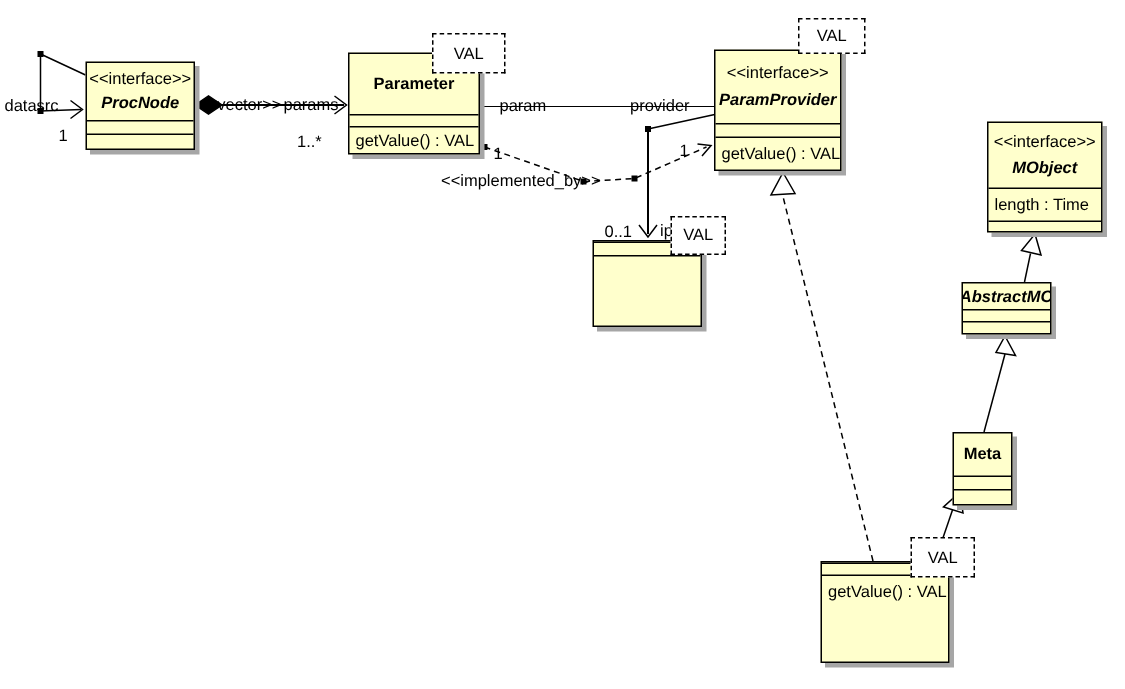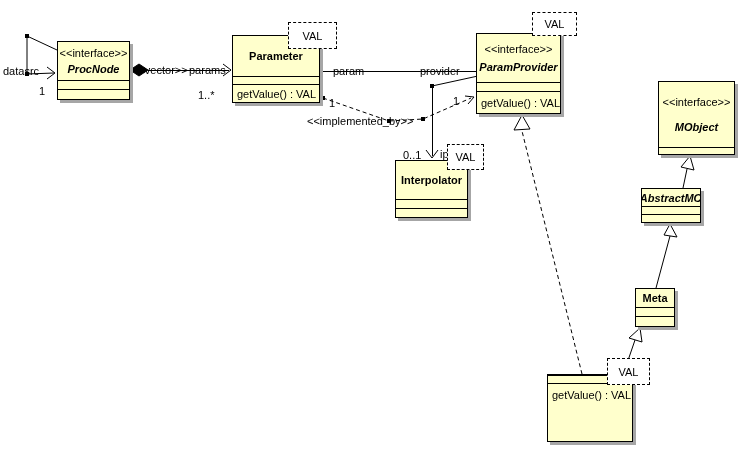--- a/index.html
+++ b/index.html
@@ -119,44 +119,44 @@
       <span class="stereo">&lt;&lt;interface&gt;&gt;</span>
       <span class="cname italic">ParamProvider</span>
     </div>
     <div class="cmp" style="height:9px"></div>
     <div class="cmp" style="height:22px">
       <span>getValue() : VAL</span>
     </div>
   </div>
 
   <div class="uml-class" style="left:395px;top:160px;width:73px;height:58px">
-    <div class="uml-title single">
-      <span class="cname">Interpolator</span>
-    </div>
     <div class="cmp" style="height:9px"></div>
     <div class="cmp" style="height:9px"></div>
   </div>
 
   <div class="uml-class" style="left:658px;top:81px;width:77px;height:74px">
     <div class="uml-title">
       <span class="stereo">&lt;&lt;interface&gt;&gt;</span>
       <span class="cname italic">MObject</span>
+    </div>
+    <div class="cmp" style="height:22px">
+      <span>length : Time</span>
     </div>
     <div class="cmp" style="height:7px"></div>
   </div>
 
   <div class="uml-class" style="left:641px;top:188px;width:60px;height:35px">
     <div class="uml-title single">
       <span class="cname italic">AbstractMO</span>
     </div>
     <div class="cmp" style="height:8px"></div>
     <div class="cmp" style="height:8px"></div>
   </div>
 
-  <div class="uml-class" style="left:635px;top:288px;width:40px;height:39px">
+  <div class="uml-class" style="left:635px;top:288px;width:40px;height:49px">
     <div class="uml-title single">
       <span class="cname">Meta</span>
     </div>
     <div class="cmp" style="height:9px"></div>
     <div class="cmp" style="height:10px"></div>
   </div>
 
   <div class="uml-class" style="left:547px;top:374px;width:86px;height:68px">
     <div class="cmp" style="height:8px"></div>
     <div class="cmp" style="height:22px">
@@ -178,18 +178,18 @@
     </div>
 
   <span class="edge-label" style="left:3px;top:53px">datasrc</span>
   <span class="edge-label" style="left:39px;top:73px">1</span>
   <span class="edge-label" style="left:132px;top:52px">&lt;&lt;vector&gt;&gt;</span>
   <span class="edge-label" style="left:189px;top:52px">params</span>
   <span class="edge-label" style="left:198px;top:77px">1..*</span>
   <span class="edge-label" style="left:333px;top:53px">param</span>
   <span class="edge-label" style="left:420px;top:53px">provider</span>
   <span class="edge-label" style="left:329px;top:85px">1</span>
-  <span class="edge-label" style="left:307px;top:103px">&lt;&lt;implemented_by&gt;&gt;</span>
+  <span class="edge-label" style="left:294px;top:103px">&lt;&lt;implemented_by&gt;&gt;</span>
   <span class="edge-label" style="left:453px;top:83px">1</span>
   <span class="edge-label" style="left:403px;top:137px">0..1</span>
   <span class="edge-label" style="left:440px;top:136px">ipo</span>
 
 </div>
 
 </body></html>

